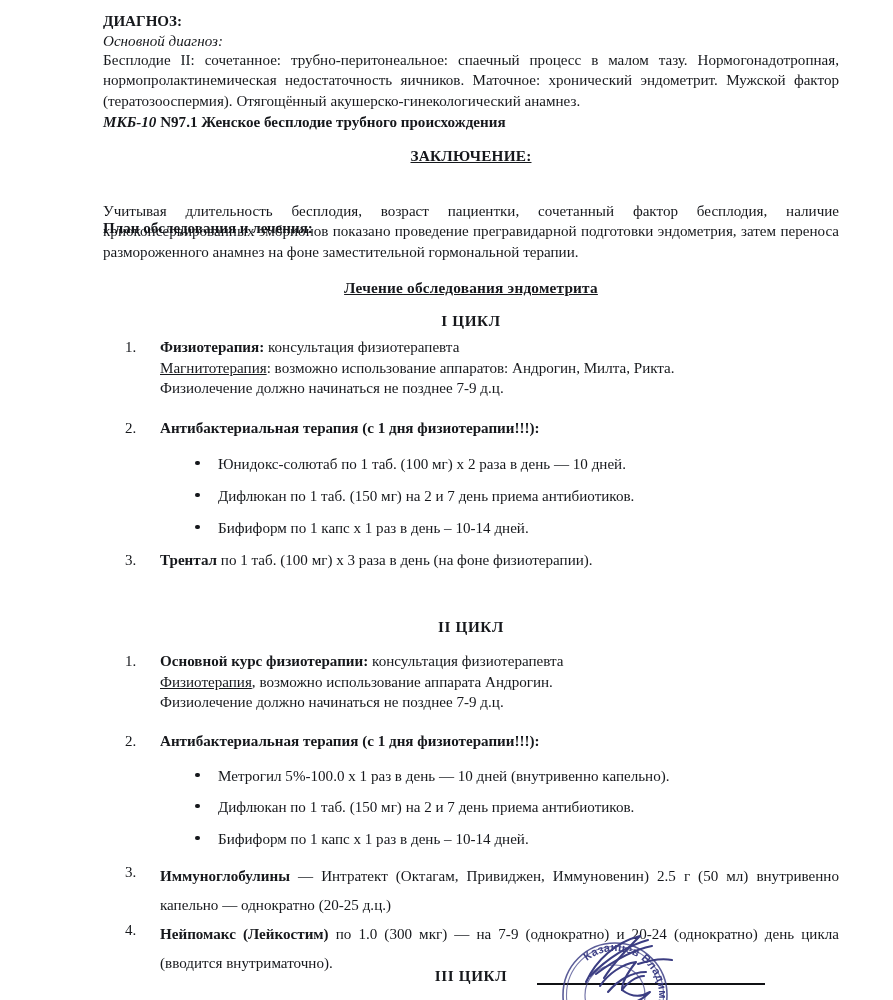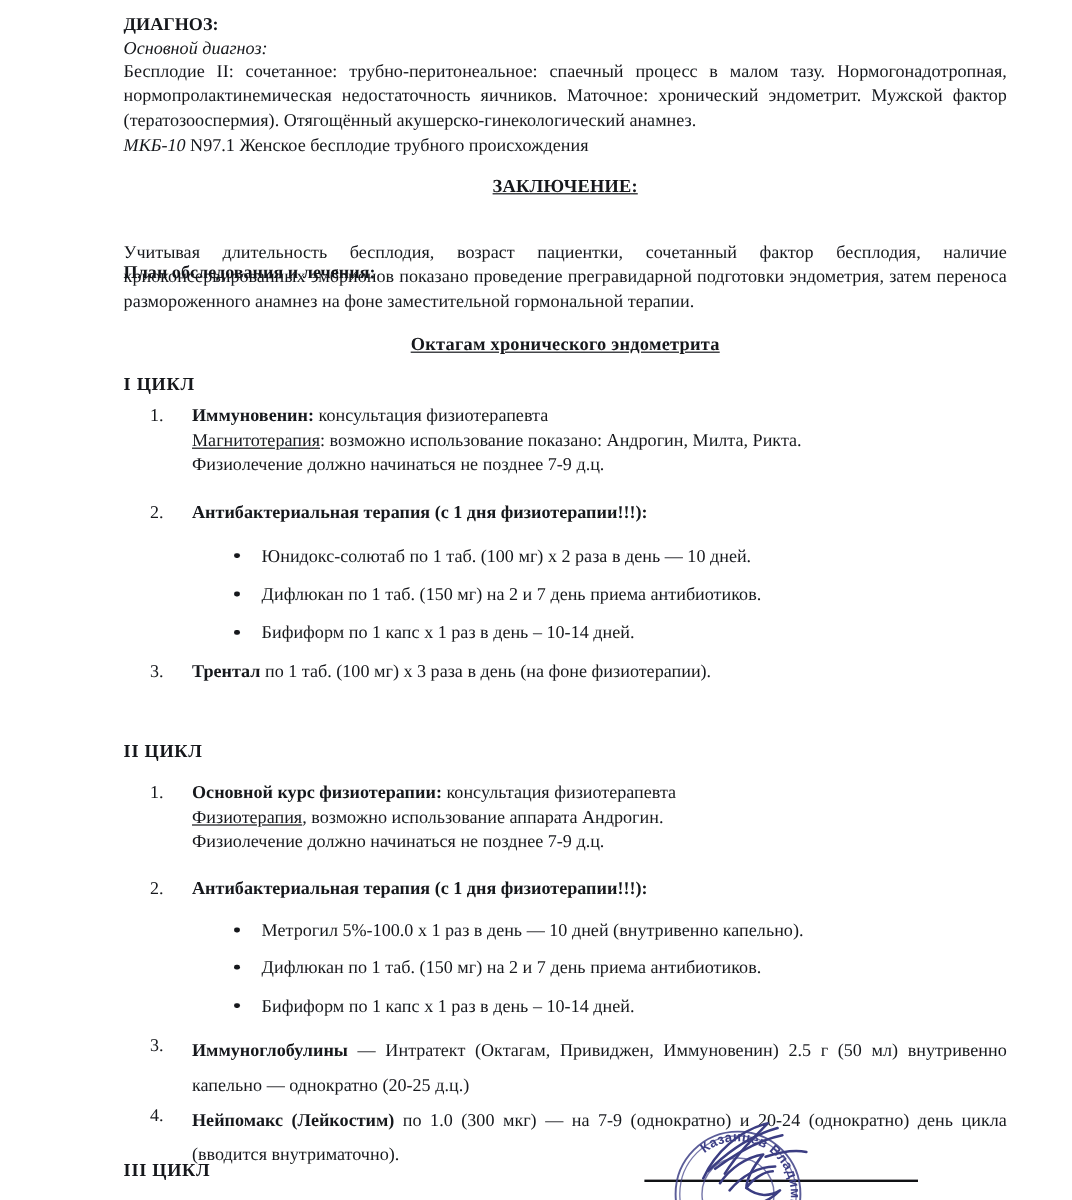--- a/index.html
+++ b/index.html
@@ -43,20 +43,21 @@
     text-align: center;
     font-weight: bold;
     font-size: 15.3px;
     letter-spacing: .2px;
     text-decoration: underline;
   }
   .cycle-title {
     position: absolute;
     left: 103px;
     width: 736px;
+    text-align: center;
     font-weight: bold;
     font-size: 15.2px;
     letter-spacing: .6px;
   }
 
   
   .numrow {
     position: absolute;
     left: 103px;
     width: 736px;
@@ -134,40 +135,40 @@
 <body>
 
 <div class="page">
 
   <div class="blk lead b" style="top:11px;">ДИАГНОЗ:</div>
 
   <div class="blk lead i" style="top:31px;">Основной диагноз:</div>
 
   <div class="blk lead" style="top:50px;">Бесплодие II: сочетанное: трубно-перитонеальное: спаечный процесс в малом тазу. Нормогонадотропная, нормопролактинемическая недостаточность яичников. Маточное: хронический эндометрит. Мужской фактор (тератозооспермия). Отягощённый акушерско-гинекологический анамнез.</div>
 
-  <div class="blk lead" style="top:112px;">
+  <div class="blk lead" style="top:112px;font-weight:bold;">
     <span class="i">МКБ-10</span>
     <span>N97.1 Женское бесплодие трубного происхождения</span>
   </div>
 
   <div class="heading-bold-center" style="top:147px;">ЗАКЛЮЧЕНИЕ:</div>
 
   <div class="blk lead b" style="top:182px;margin-top:36px;">План обследования и лечения:</div>
 
   <div class="blk lead" style="top:201px;">Учитывая длительность бесплодия, возраст пациентки, сочетанный фактор бесплодия, наличие криоконсервированных эмбрионов показано проведение прегравидарной подготовки эндометрия, затем переноса размороженного анамнез на фоне заместительной гормональной терапии.</div>
 
-  <div class="heading-bold-center" style="top:279px;">Октагам хронического эндометрита</div>
+  <div class="heading-bold-center" style="top:279px;">Лечение обследования эндометрита</div>
 
   <div class="cycle-title" style="top:312px;">I ЦИКЛ</div>
 
   <div class="numrow" style="top:337px;">
     <span class="num">1.</span>
     <span class="body">
-      <span class="b">Иммуновенин:</span><span> консультация физиотерапевта</span><br>
-      <span class="u">Магнитотерапия</span><span>: возможно использование показано: Андрогин, Милта, Рикта.</span><br>
+      <span class="b">Физиотерапия:</span><span> консультация физиотерапевта</span><br>
+      <span class="u">Магнитотерапия</span><span>: возможно использование аппаратов: Андрогин, Милта, Рикта.</span><br>
       <span>Физиолечение должно начинаться не позднее 7-9 д.ц.</span>
     </span>
   </div>
 
   <div class="numrow" style="top:418px;">
     <span class="num">2.</span>
     <span class="body b">Антибактериальная терапия (с 1 дня физиотерапии!!!):</span>
   </div>
 
   <div class="bulrow" style="top:454px;">

